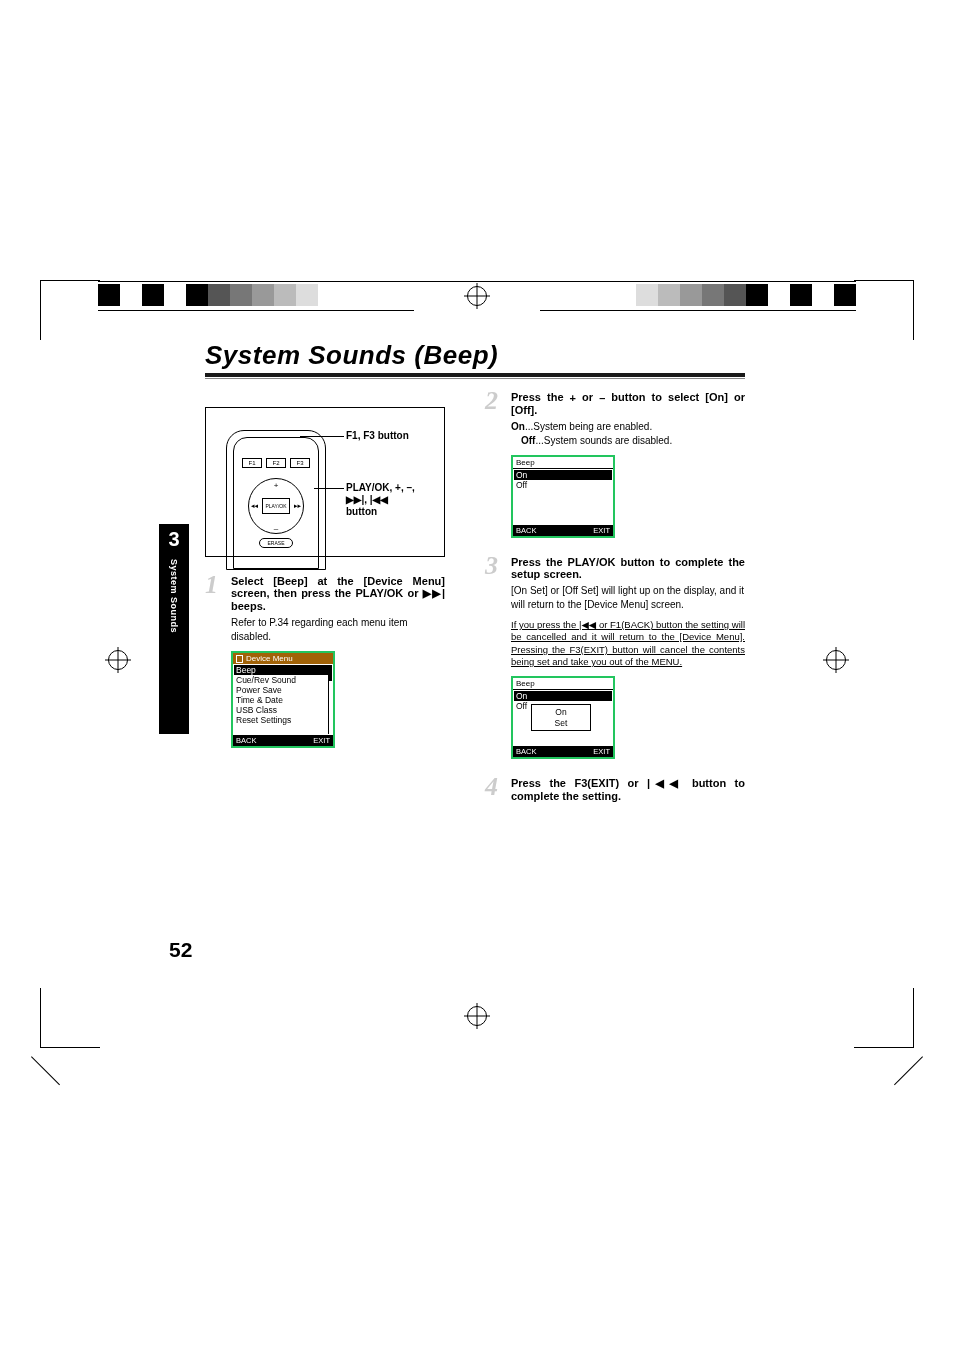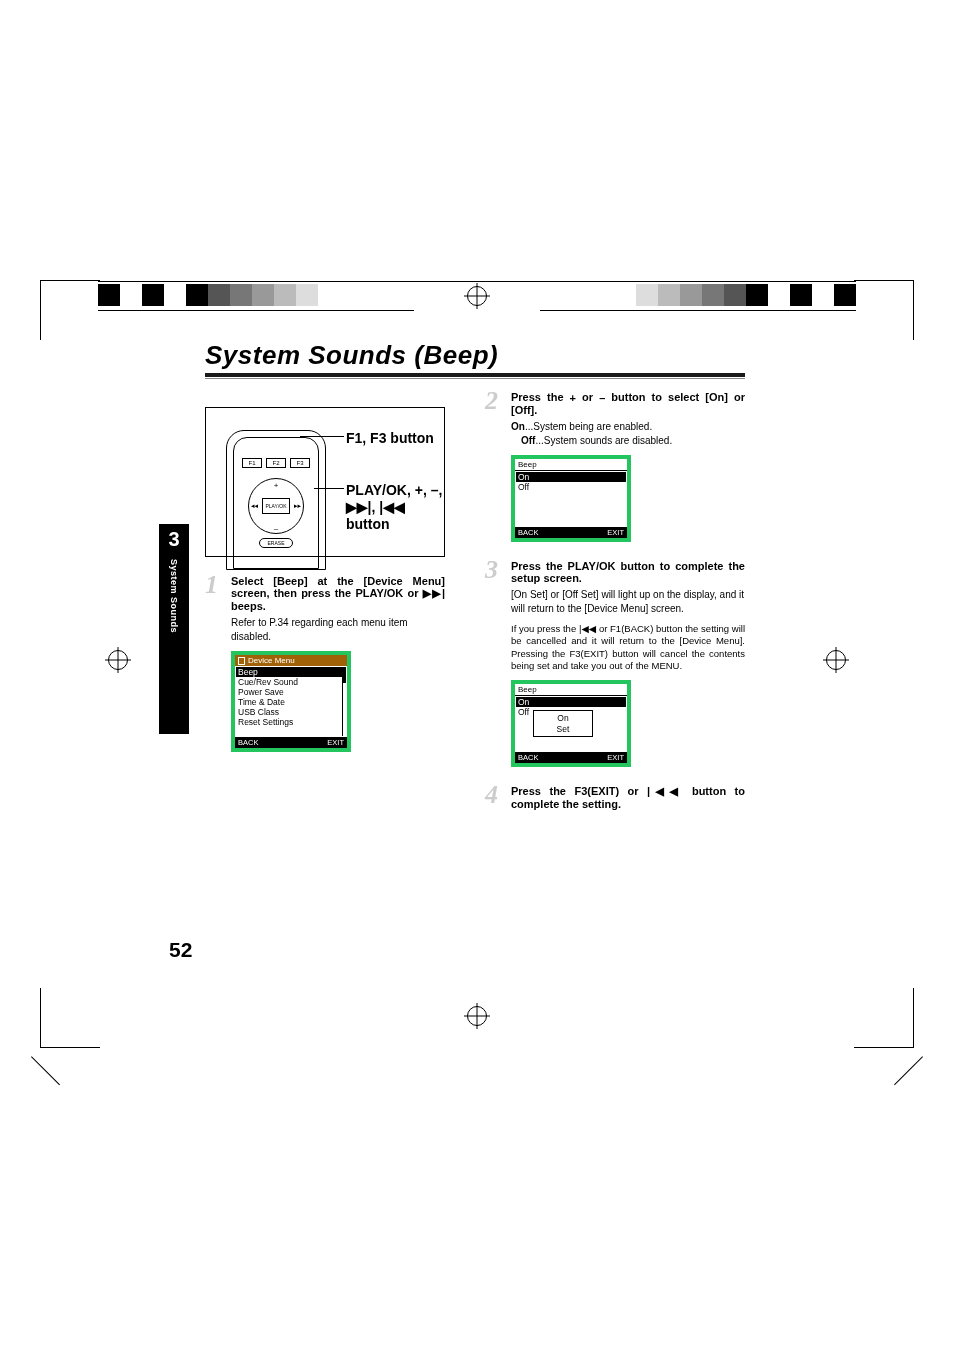--- a/index.html
+++ b/index.html
@@ -120,41 +120,41 @@
     position:absolute; top:100px; left:50%; transform:translateX(-50%);
     width:34px; height:10px; border:1px solid #000; border-radius:5px; font-size:5px;
     display:flex; align-items:center; justify-content:center;
   }
   .dot-grid {
     position:absolute; left:12px; right:12px; top:116px; height:20px;
     background:
       radial-gradient(#999 0.6px, transparent 0.6px) 0 0/4px 4px;
   }
   .callout {
-    position:absolute; font-size:14px; font-weight:bold; line-height:1.2;
+    position:absolute; font-size:10px; font-weight:bold; line-height:1.2;
   }
   .callout .lead {
     position:absolute; height:1px; background:#000;
   }
 
   
   .step { display:flex; gap:8px; margin-top:18px; font-size:11px; }
   .step-num {
     font-size:26px; font-weight:bold; font-style:italic; color:#ccc;
     line-height:0.8; width:18px; flex:none;
     font-family: "Times New Roman", serif;
   }
   .step-body { flex:1; text-align:justify; }
   .step-body b { font-weight:bold; }
   .step-sub { font-size:10px; margin-top:4px; text-align:left; line-height:1.35; }
-  .step-sub2 { font-size:9.5px; margin-top:8px; text-align:justify; line-height:1.3; }
+  .step-sub2 { font-size:9.5px; margin-top:8px; text-align:justify; line-height:1.3;text-decoration:underline; }
 
   
   .lcd {
-    border:4px solid #22c55e; width:120px; font-size:9px; margin-top:8px; background:#fff;
+    border:2px solid #22c55e; width:104px; font-size:9px; margin-top:8px; background:#fff;
   }
   .lcd-title {
     background:#a16207; color:#fff; padding:1px 3px; font-size:8px; display:flex; align-items:center; gap:3px;
   }
   .lcd-title .doc-icon {
     width:7px; height:8px; border:1px solid #fff; position:relative; flex:none;
   }
   .lcd-list { padding:1px 3px 10px; min-height:54px; position:relative; }
   .lcd-row { padding:0 0; font-size:8.5px; }
   .lcd-row.hl { background:#000; color:#fff; padding:0 2px; margin:0 -2px; }

